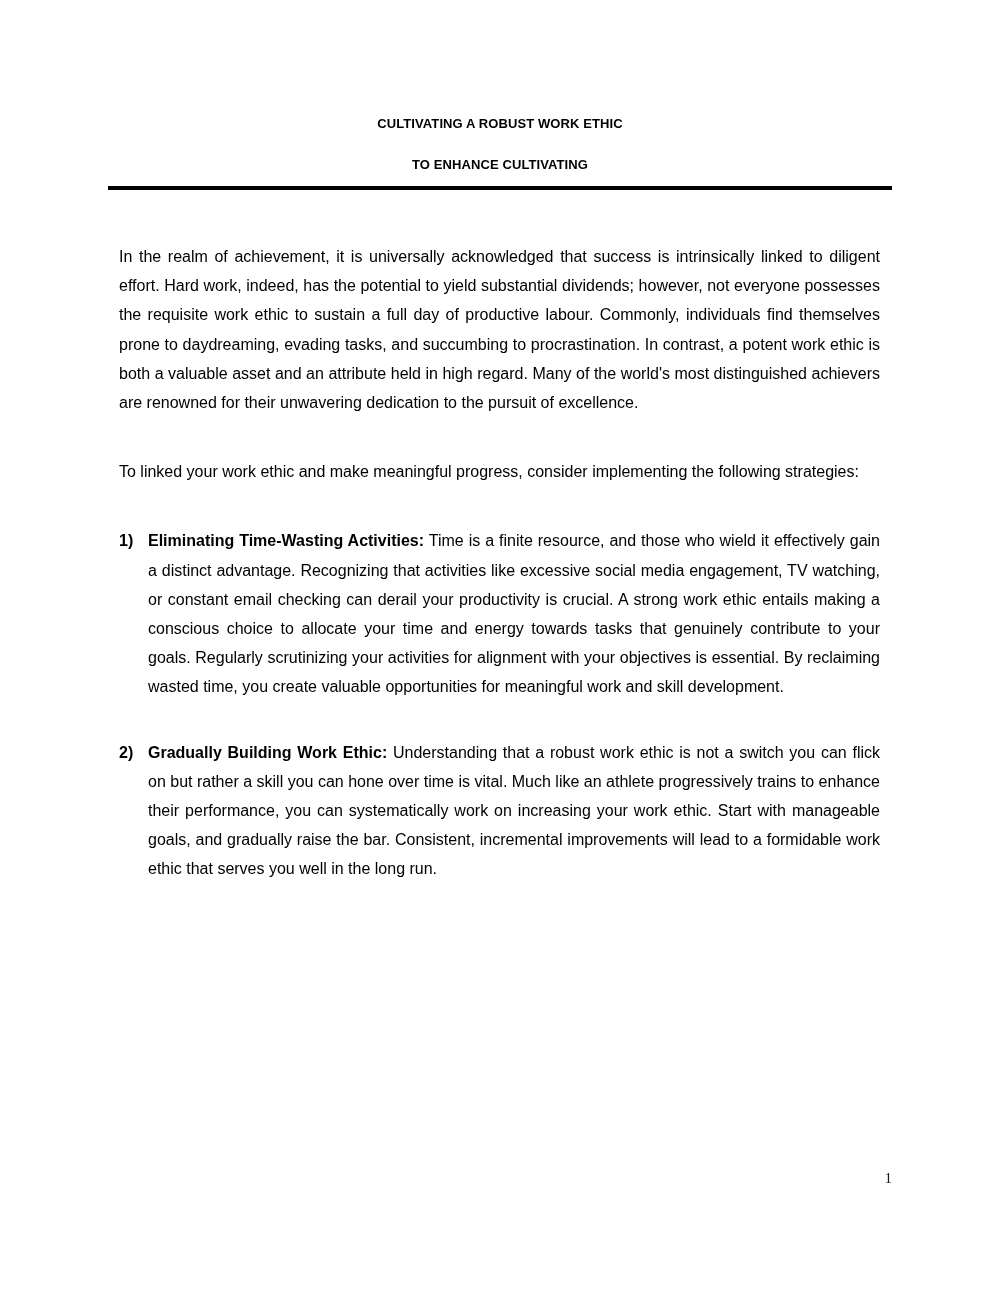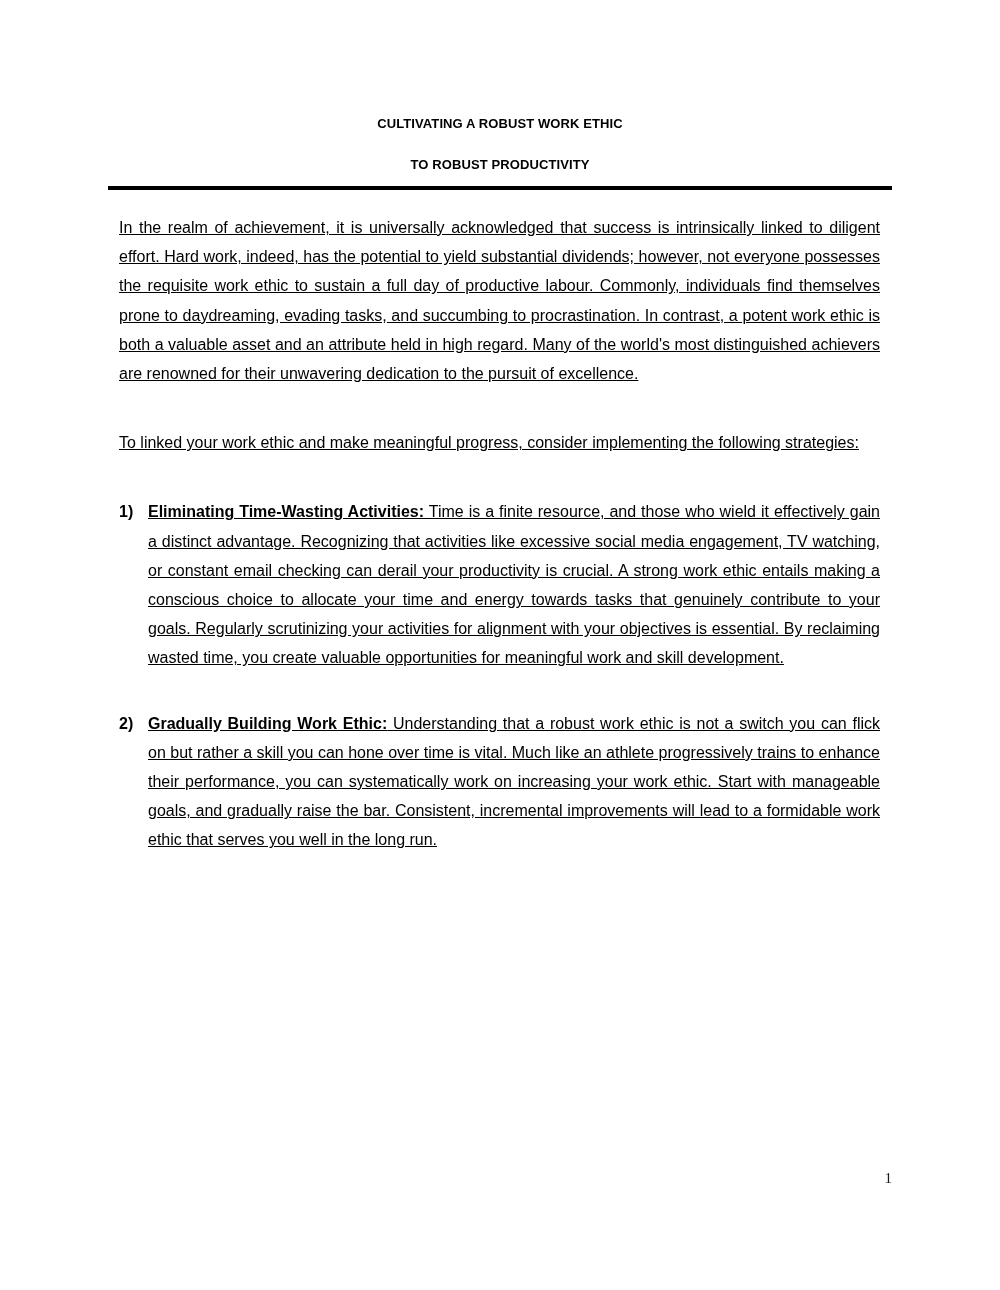--- a/index.html
+++ b/index.html
@@ -47,23 +47,22 @@
     top: 186px;
     width: 784px;
     height: 4px;
     background: #000000;
   }
 
   
   .content {
     position: absolute;
     left: 119px;
-    top: 213px;
+    top: 242px;
     width: 761px;
-    text-decoration: underline;
   }
 
   p.body-para {
     margin: 0;
     font-size: 16px;
     line-height: 29.2px;
     text-align: justify;
     text-justify: inter-word;
     color: #000000;
   }
@@ -112,21 +111,21 @@
     color: #1a1a1a;
   }
 </style>
 </head>
 <body>
 
 <div class="page">
 
   <div class="title-block">
     <div class="doc-title-line">CULTIVATING A ROBUST WORK ETHIC</div>
-    <div class="doc-title-line">TO ROBUST PRODUCTIVITY</div>
+    <div class="doc-title-line">TO ENHANCE CULTIVATING</div>
   </div>
 
   <div class="title-rule"></div>
 
   <div class="content">
 
     <p class="body-para">In the realm of achievement, it is universally acknowledged that success is intrinsically linked to diligent effort. Hard work, indeed, has the potential to yield substantial dividends; however, not everyone possesses the requisite work ethic to sustain a full day of productive labour. Commonly, individuals find themselves prone to daydreaming, evading tasks, and succumbing to procrastination. In contrast, a potent work ethic is both a valuable asset and an attribute held in high regard. Many of the world's most distinguished achievers are renowned for their unwavering dedication to the pursuit of excellence.</p>
 
     <div class="para-gap-xl"></div>
 

